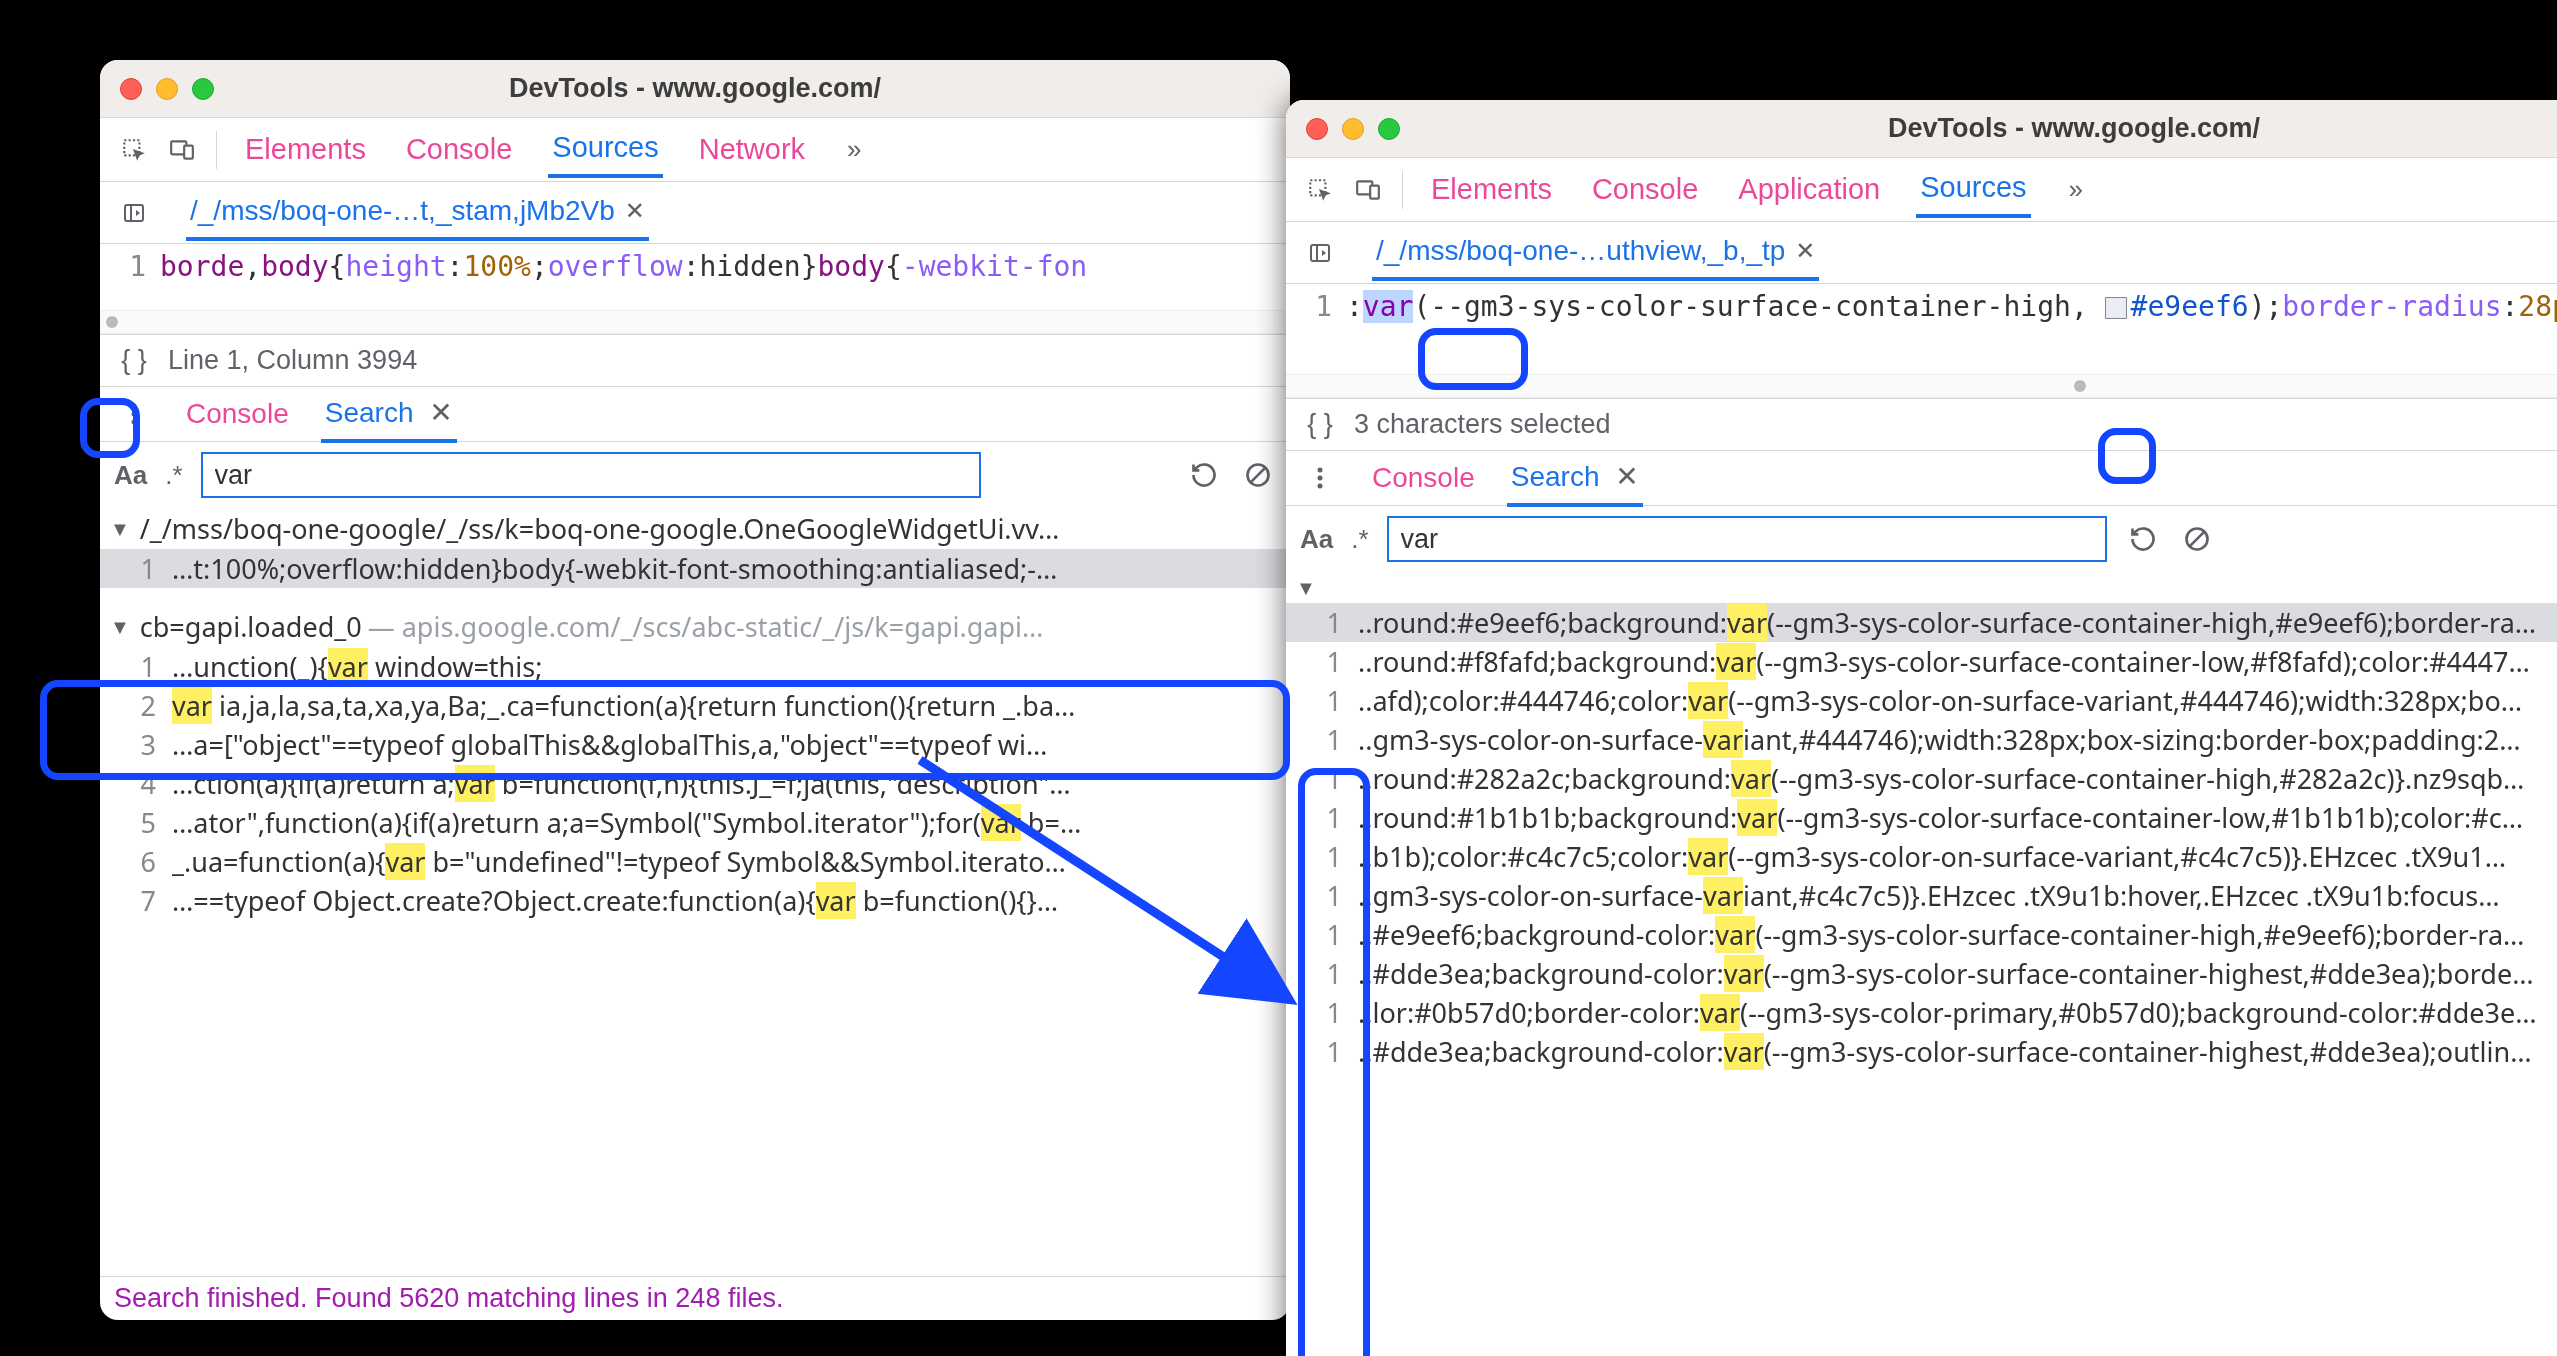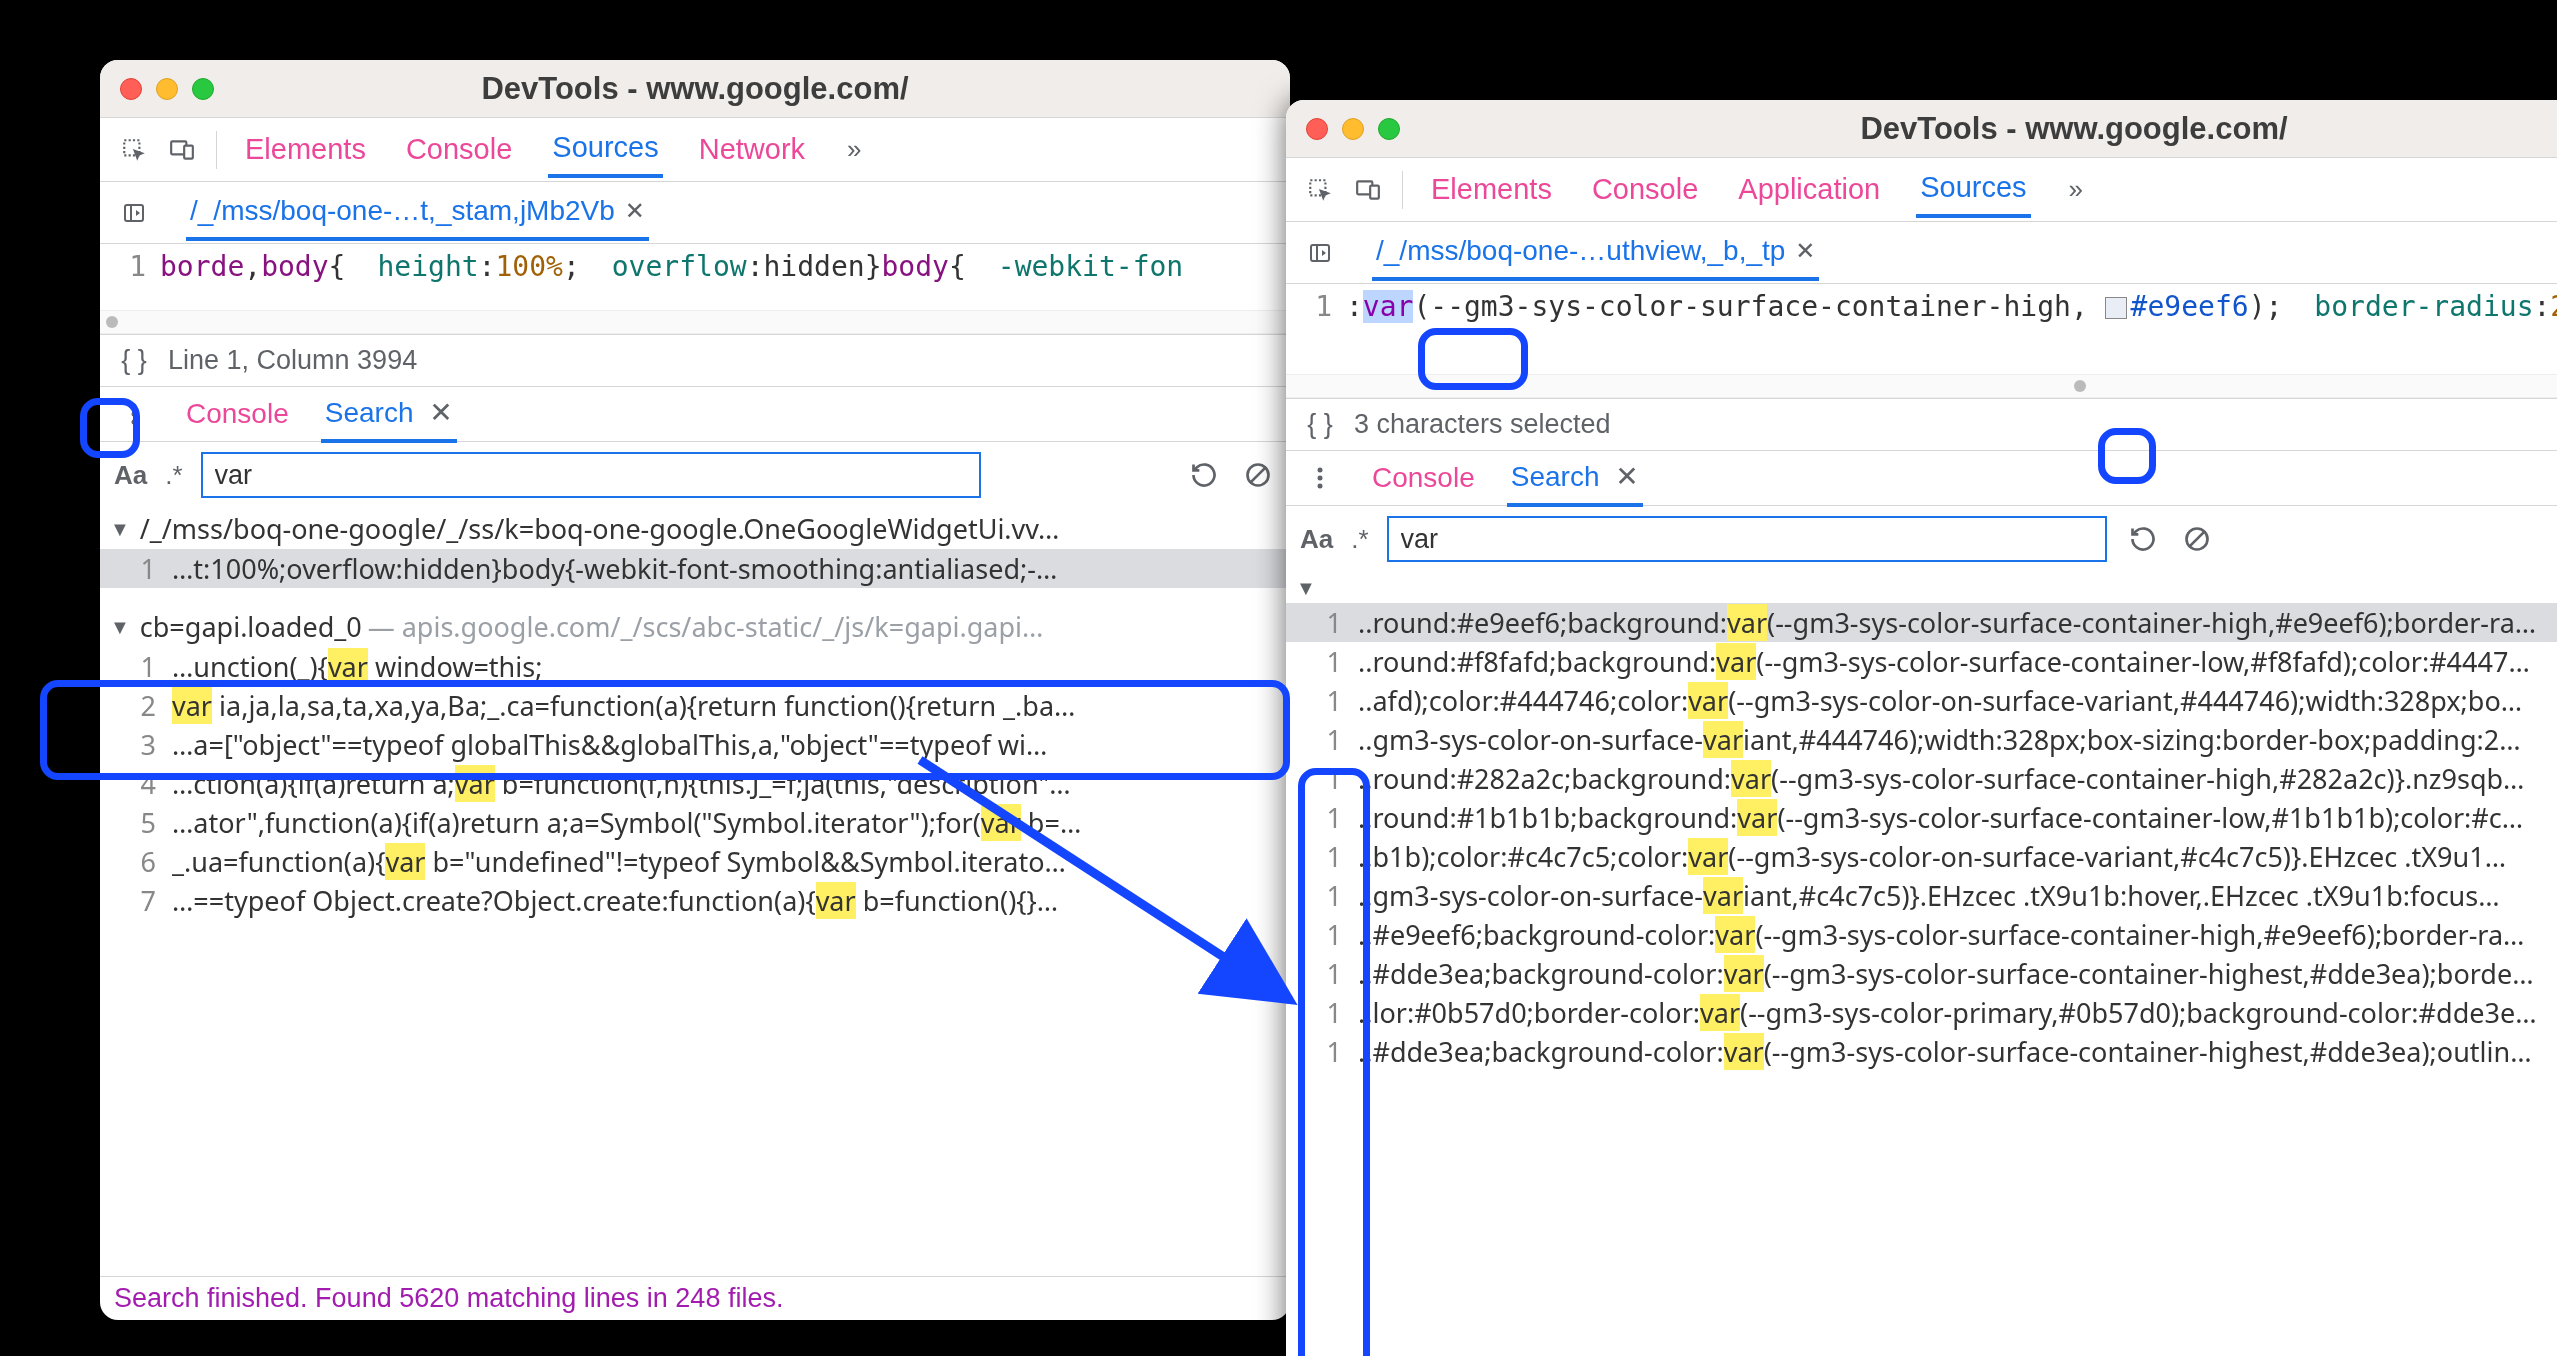--- a/index.html
+++ b/index.html
@@ -27,21 +27,21 @@
     align-items: center;
     padding: 0 20px;
     position: relative;
     border-bottom: 1px solid #d6d6d6;
   }
   .traffic { display: flex; gap: 14px; align-items:center; }
   .dot { width: 22px; height: 22px; border-radius: 50%; }
   .dot.red { background:#ff5f57; border:1px solid #e14035;}
   .dot.yellow { background:#febc2e; border:1px solid #dfa023;}
   .dot.green { background:#28c840; border:1px solid #1daa2c;}
-  .title { position:absolute; left:0; right:0; text-align:center; font-weight:600; color:#3d3d3d; font-size:31px;}
+  .title { position:absolute; left:0; right:0; text-align:center; font-weight:600; color:#3d3d3d; font-size:27px;}
   .toolbar {
     height: 64px;
     border-bottom: 1px solid #d6d6d6;
     display:flex; align-items:center; padding:0 14px; gap: 8px;
     color:#5f6368;
   }
   .tool-icon { width:40px; height:40px; display:flex; align-items:center; justify-content:center; color:#5f6368; }
   .vsep { width:1px; height:38px; background:#d6d6d6; margin:0 6px;}
   .tabs { display:flex; gap: 32px; margin-left: 10px; align-items:center;}
   .tab { color:#ec4899; padding: 10px 4px; cursor:pointer; font-size:29px;}
@@ -59,21 +59,21 @@
   }
   .file-tab .x { color:#5f6368; font-size:24px; }
   .code-area {
     display:flex; background:#fff; color:#333;
     font-family: Menlo, Consolas, monospace; font-size:28px;
     padding: 6px 0;
   }
   .gutter { width:60px; text-align:right; color:#888; padding-right:14px;}
   .codeline { white-space: nowrap; overflow:hidden; }
   .tok-tag { color:#881280;}
-  .tok-prop{ color:#0f766e;margin-left:32px;}
+  .tok-prop{ color:#8b5cf6;}
   .tok-num { color:#a16207;}
   .tok-kw  { color:#8800aa;}
   .tok-hex { color:#1155cc;}
   .swatch { display:inline-block; width:22px; height:22px; border:1px solid #888; vertical-align:-3px; margin-right:4px;}
   .marker-area { height:24px; border-top:1px solid #eee; border-bottom:1px solid #eee; position:relative; background:#fafafa;}
   .statusbar {
     height:52px; border-top:1px solid #d6d6d6; display:flex; align-items:center;
     padding:0 14px; gap:14px; color:#5f6368; font-size:27px;
   }
   .drawer-tabs {

